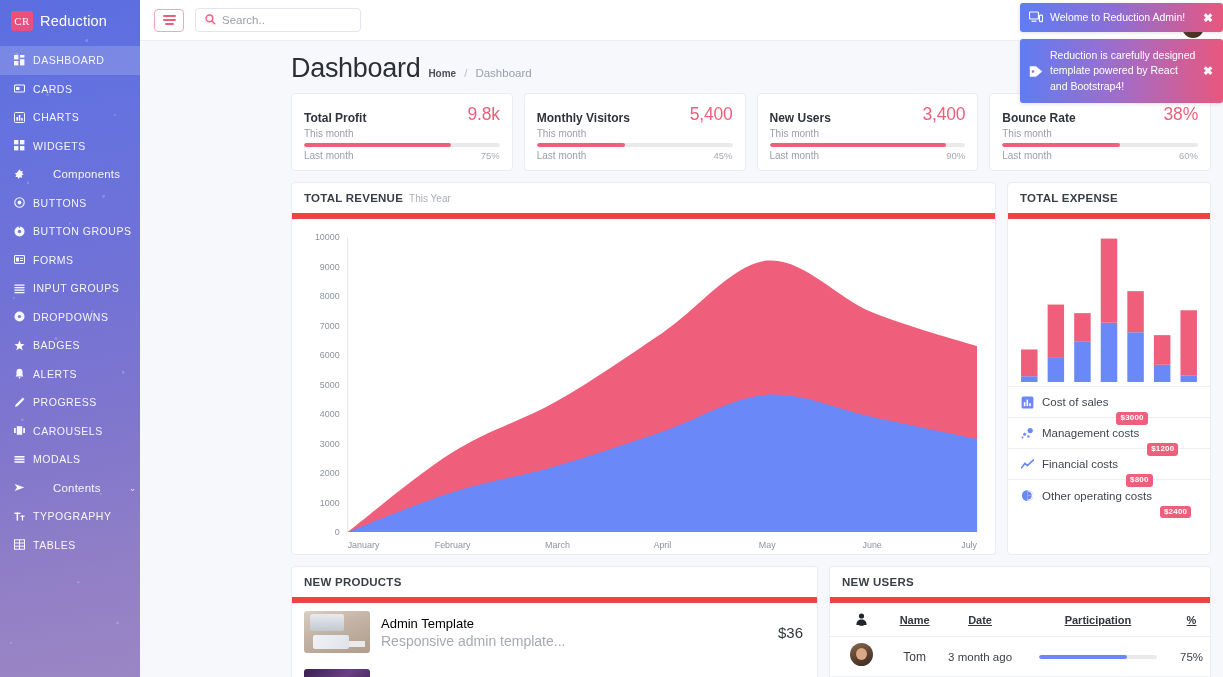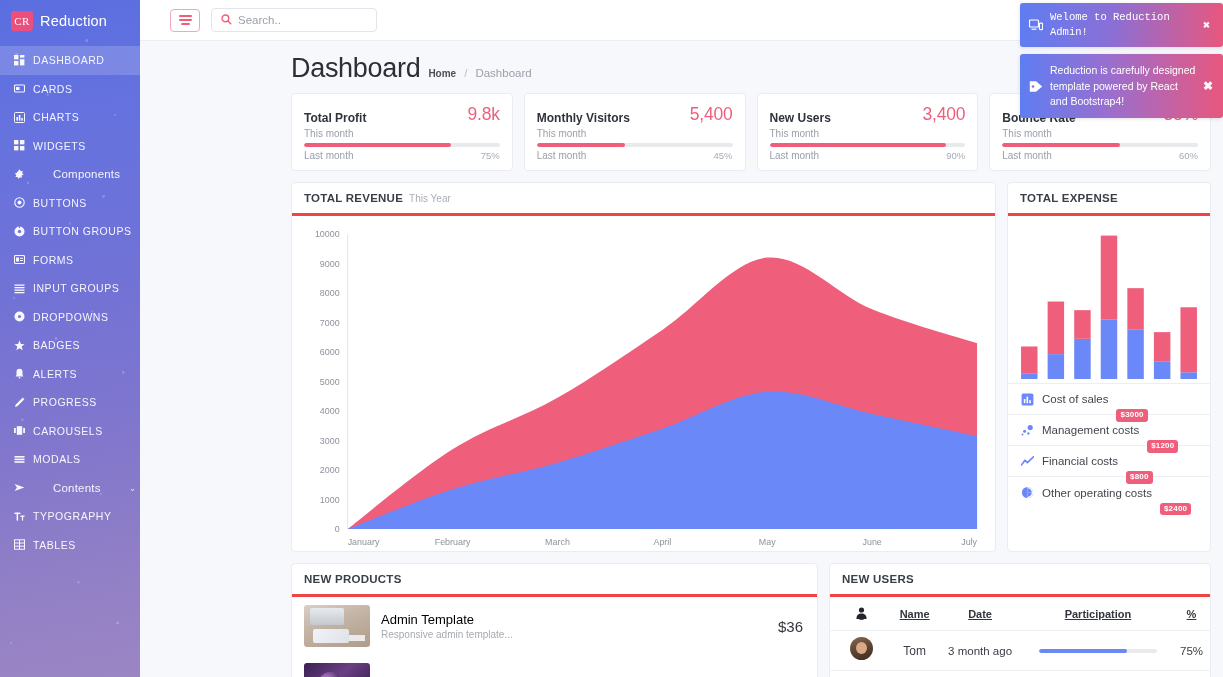--- a/index.html
+++ b/index.html
@@ -65,21 +65,21 @@
   .nav-ico { width: 11px; height: 11px; flex: 0 0 11px; display: flex; align-items: center; justify-content: center; opacity: .95; }
   .nav-ico svg { display: block; }
   .nav-label { white-space: nowrap; }
   .nav-caret { margin-left: auto; margin-right: 16px; font-size: 9px; opacity: .85; }
 
   
   .main { flex: 1 1 auto; height: 677px; position: relative; overflow: hidden; background: #f7f8fb; }
 
   .topbar {
     height: 41px; background: #fff; display: flex; align-items: center;
-    padding: 0 30px; gap: 11px; border-bottom: 1px solid #eceef3;
+    padding: 0 14px; gap: 11px; border-bottom: 1px solid #eceef3;
   }
   .hamburger {
     width: 30px; height: 23px; border: 1px solid #f2a7b8; border-radius: 4px;
     background: #fff; display: flex; flex-direction: column; align-items: center;
     justify-content: center; gap: 2.5px; cursor: pointer;
   }
   .hamburger i { display: block; height: 1.6px; background: #ef5f7c; border-radius: 2px; }
   .hamburger i:nth-child(1) { width: 13px; }
   .hamburger i:nth-child(2) { width: 13px; }
   .hamburger i:nth-child(3) { width: 9px; }
@@ -113,21 +113,21 @@
   .bar-track { height: 4px; background: #e9eaec; border-radius: 3px; margin: 4px 0 3px; overflow: hidden; }
   .bar-fill { height: 4px; background: #ef5f7c; border-radius: 3px; }
   .stat-bottom { display: flex; justify-content: space-between; align-items: baseline; }
   .stat-last { font-size: 10px; color: #9aa0aa; }
   .stat-pct { font-size: 9.5px; color: #a6abb4; }
 
   
   .chart-row { display: flex; gap: 11px; margin-top: 11px; }
   .rev-card { flex: 0 0 705px; }
   .exp-card { flex: 1 1 auto; }
-  .card-head { padding: 9px 12px; border-bottom: 3px solid #ef4444; display: flex; align-items: baseline; gap: 6px; }
+  .card-head { padding: 9px 12px; border-bottom: 6px solid #ef4444; display: flex; align-items: baseline; gap: 6px; }
   .card-head-title { font-size: 11.5px; font-weight: bold; color: #3a3f47; letter-spacing: .25px; }
   .card-head-sub { font-size: 10px; color: #a9aeb6; }
 
   .rev-body { height: 335px; position: relative; padding: 10px 10px 0 8px; }
   .rev-svg { display: block; width: 100%; height: 100%; }
 
   .exp-body { height: 167px; padding: 6px 8px 0; }
   .exp-svg { display: block; width: 100%; height: 100%; }
 
   .legend-list { border-top: 1px solid #eceef1; }
@@ -161,21 +161,21 @@
     background: linear-gradient(120deg,#f0f2f5 0%,#dfe3e9 100%); border-radius:2px;
     box-shadow: 20px 2px 0 -4px rgba(240,242,245,.9);
   }
   .thumb-sched { background: linear-gradient(135deg,#3a2150 0%,#6b3f85 45%,#2b1840 100%); }
   .thumb-sched::before {
     content:""; position:absolute; left:14px; top:9px; width:24px; height:24px;
     border-radius:50%; background: radial-gradient(circle at 35% 35%, #c187d8, #4a2563 70%);
   }
   .prod-info { flex: 1 1 auto; min-width: 0; }
   .prod-name { font-size: 13px; color: #000000; }
-  .prod-desc { font-size: 10px; color: #a5aab2; margin-top: 2px; }
+  .prod-desc { font-size: 14px; color: #a5aab2; margin-top: 2px; }
   .prod-price { font-size: 15px; color: #33373e; }
 
   .users-table { width: 100%; border-collapse: collapse; }
   .users-table th {
     font-size: 11px; font-weight: bold; color: #32363d; padding: 9px 4px 8px;
     border-bottom: 1px solid #eceef1; text-align: center; text-decoration: underline;
   }
   .users-table td { padding: 6px 4px; text-align: center; border-bottom: 1px solid #f0f1f4; }
   .th-avatar { width: 62px; }
   .avatar-head { display: inline-flex; }
@@ -194,21 +194,21 @@
   .u-fill { height: 4px; background: #6a88f7; border-radius: 3px; }
   .u-pct { font-size: 11.5px; color: #3a3e45; }
 
   
   .toast-wrap { position: absolute; right: 0; top: 3px; width: 203px; z-index: 40; }
   .toast {
     display: flex; align-items: center; gap: 7px;
     border-radius: 3px; color: #fff; padding: 7px 9px; margin-bottom: 7px;
     box-shadow: 0 1px 4px rgba(0,0,0,.12); cursor: default;
   }
-  .toast-1 { background: linear-gradient(90deg,#5f7df2 0%,#8a6fd6 45%,#e8577e 100%); font-family: Liberation Mono, monospace; }
+  .toast-1 { background: linear-gradient(90deg,#5f7df2 0%,#8a6fd6 45%,#e8577e 100%); }
   .toast-2 { background: linear-gradient(90deg,#5f7df2 0%,#9b6ecd 45%,#e8577e 100%); padding: 9px 9px; }
   .toast-ico { flex: 0 0 14px; display:flex; align-items:center; justify-content:center; }
   .toast-msg { flex: 1 1 auto; font-size: 10.5px; line-height: 1.45; }
   .toast-x { flex: 0 0 11px; font-size: 12px; font-weight: bold; cursor: pointer; opacity: .95; }
 
   .avatar-peek {
     position: absolute; right: 19px; top: 16px; width: 22px; height: 22px;
     border-radius: 50%; background: linear-gradient(160deg,#7a5f48,#3a2a1e);
     z-index: 20;
   }

